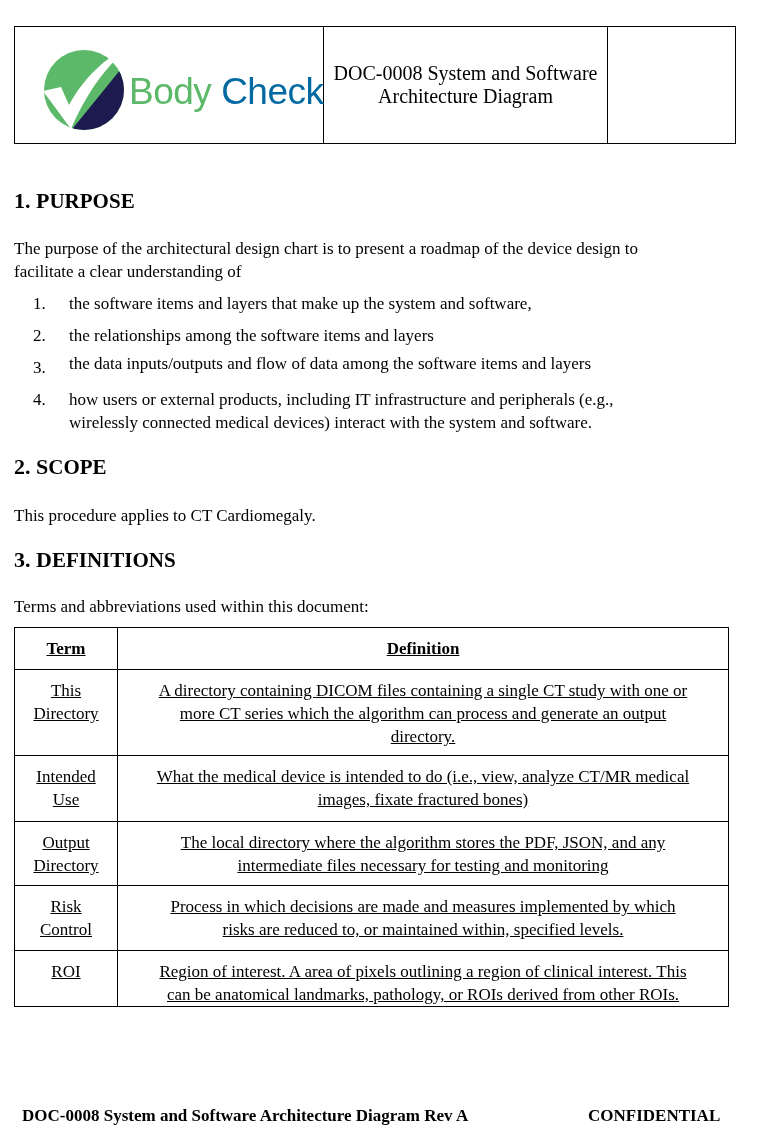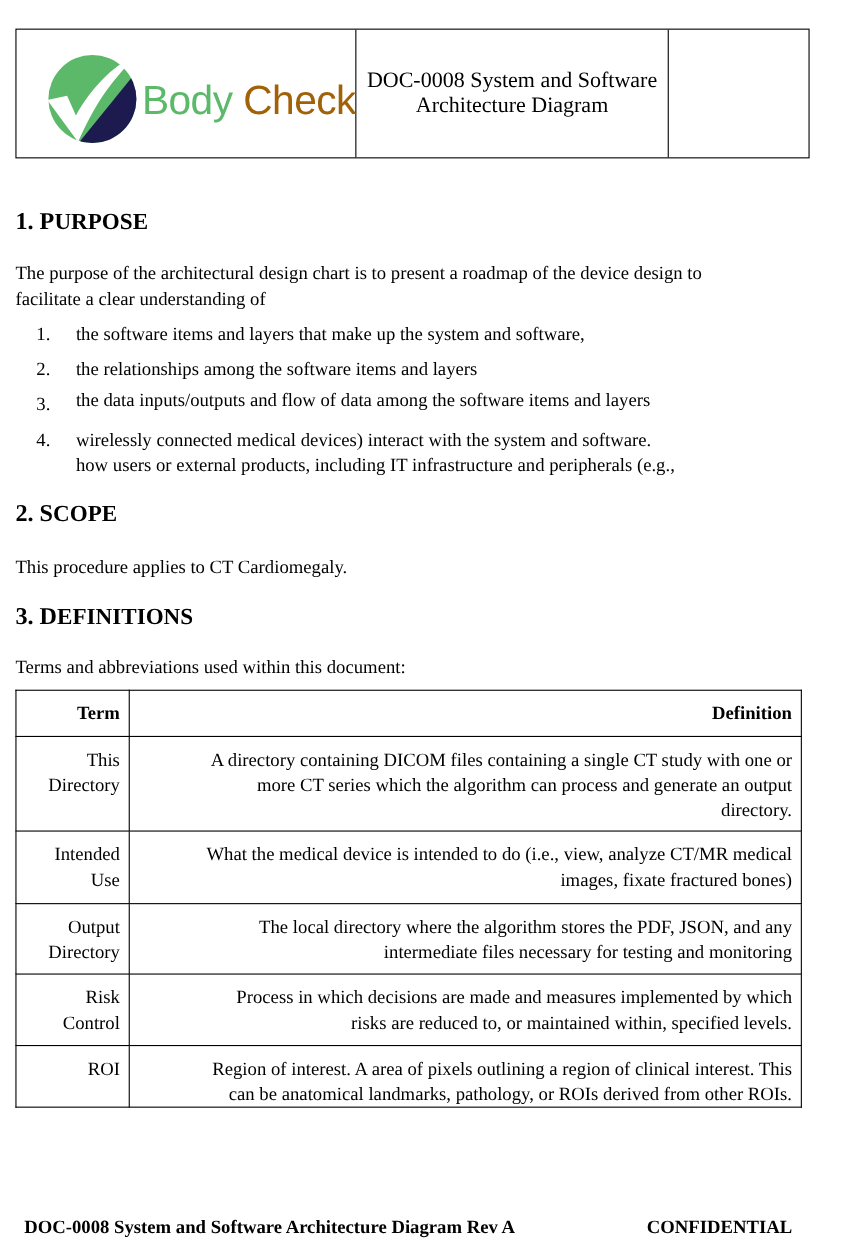--- a/index.html
+++ b/index.html
@@ -16,33 +16,33 @@
   .hdr-right { left:593px; top:0; width:127px; height:116px; }
   .hdr-docid { left:0; top:0; width:127px; height:66px; border-bottom:1px solid #000; box-sizing:border-box;
                padding:10px 0 0 8px; font-size:17px; line-height:23px; }
   .hdr-page { left:0; top:66px; width:127px; height:50px; display:flex; align-items:center; justify-content:center;
               font-size:17px; }
 
   .logo-mark { left:24px; top:16px; width:95px; height:90px; }
   .logo-text { left:114px; top:44px; font-family:"Liberation Sans","DejaVu Sans",sans-serif; font-size:37px;
                letter-spacing:-0.5px; white-space:nowrap; }
   .logo-body { color:#5cb96a; }
-  .logo-check { color:#a16207; }
+  .logo-check { color:#0369a1; }
 
   
   .h1 { left:14px; font-weight:bold; font-size:22px; white-space:nowrap; }
   .h1 .sc { font-size:21px; }
   .p { left:14px; font-size:17px; line-height:23px; }
   .li { font-size:17px; line-height:23px; }
   .li-num { left:33px; }
   .li-text { left:69px; width:640px; }
 
   
   table.defs { position:absolute; left:14px; top:627px; width:715px; border-collapse:collapse; font-size:17px; line-height:23px; }
-  table.defs td, table.defs th { border:1px solid #000; vertical-align:top; text-align:right; padding:0 8px; }
+  table.defs td, table.defs th { border:1px solid #000; vertical-align:top; text-align:center; padding:0 8px;text-decoration:underline; }
   table.defs th { font-weight:bold; height:41px; vertical-align:middle; }
   table.defs td.term { width:103px; }
   table.defs tr.r1 td { height:86px; padding-top:9px; box-sizing:border-box; }
   table.defs tr.r2 td { height:66px; padding-top:9px; box-sizing:border-box; }
   table.defs tr.r3 td { height:64px; padding-top:9px; box-sizing:border-box; }
   table.defs tr.r4 td { height:65px; padding-top:9px; box-sizing:border-box; }
   table.defs tr.r5 td { height:54px; padding-top:9px; box-sizing:border-box; }
 
   .footer-left { left:22px; top:1106px; font-weight:bold; font-size:17px; white-space:nowrap; }
   .footer-right { left:588px; top:1106px; font-weight:bold; font-size:17px; white-space:nowrap; }
@@ -90,22 +90,22 @@
 <div class="abs li li-text" style="top:292px;">the software items and layers that make up the system and software,</div>
 
 <div class="abs li li-num" style="top:324px;">2.</div>
 <div class="abs li li-text" style="top:324px;">the relationships among the software items and layers</div>
 
 <div class="abs li li-num" style="top:356px;">3.</div>
 <div class="abs li li-text" style="top:352px;">the data inputs/outputs and flow of data among the software items and layers</div>
 
 <div class="abs li li-num" style="top:388px;">4.</div>
 <div class="abs li li-text" style="top:388px;">
+  <div>how users or external products, including IT infrastructure and peripherals (e.g.,</div>
   <div>wirelessly connected medical devices) interact with the system and software.</div>
-  <div>how users or external products, including IT infrastructure and peripherals (e.g.,</div>
 </div>
 
 <div class="abs h1" style="top:454px;">
   <span>2.</span>
   <span>S</span><span class="sc">COPE</span>
 </div>
 <div class="abs p" style="top:504px;">This procedure applies to CT Cardiomegaly.</div>
 
 <div class="abs h1" style="top:547px;">
   <span>3.</span>

